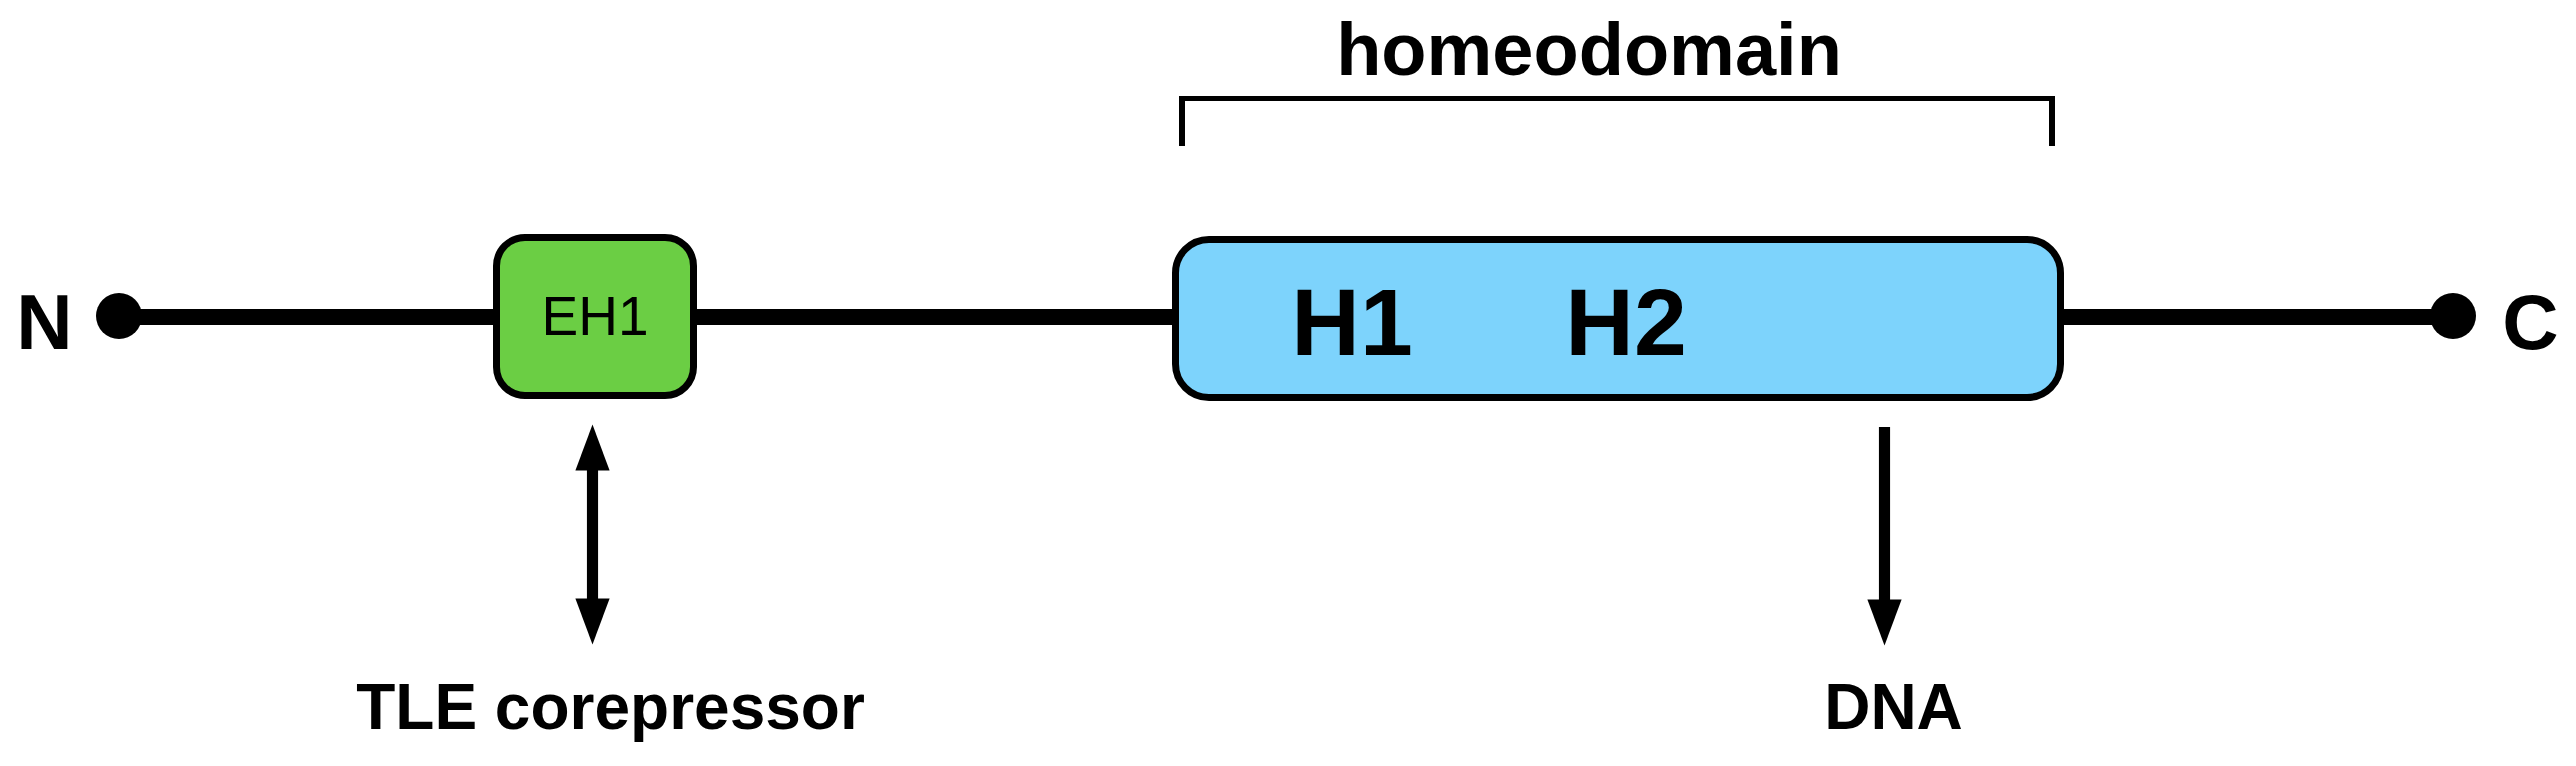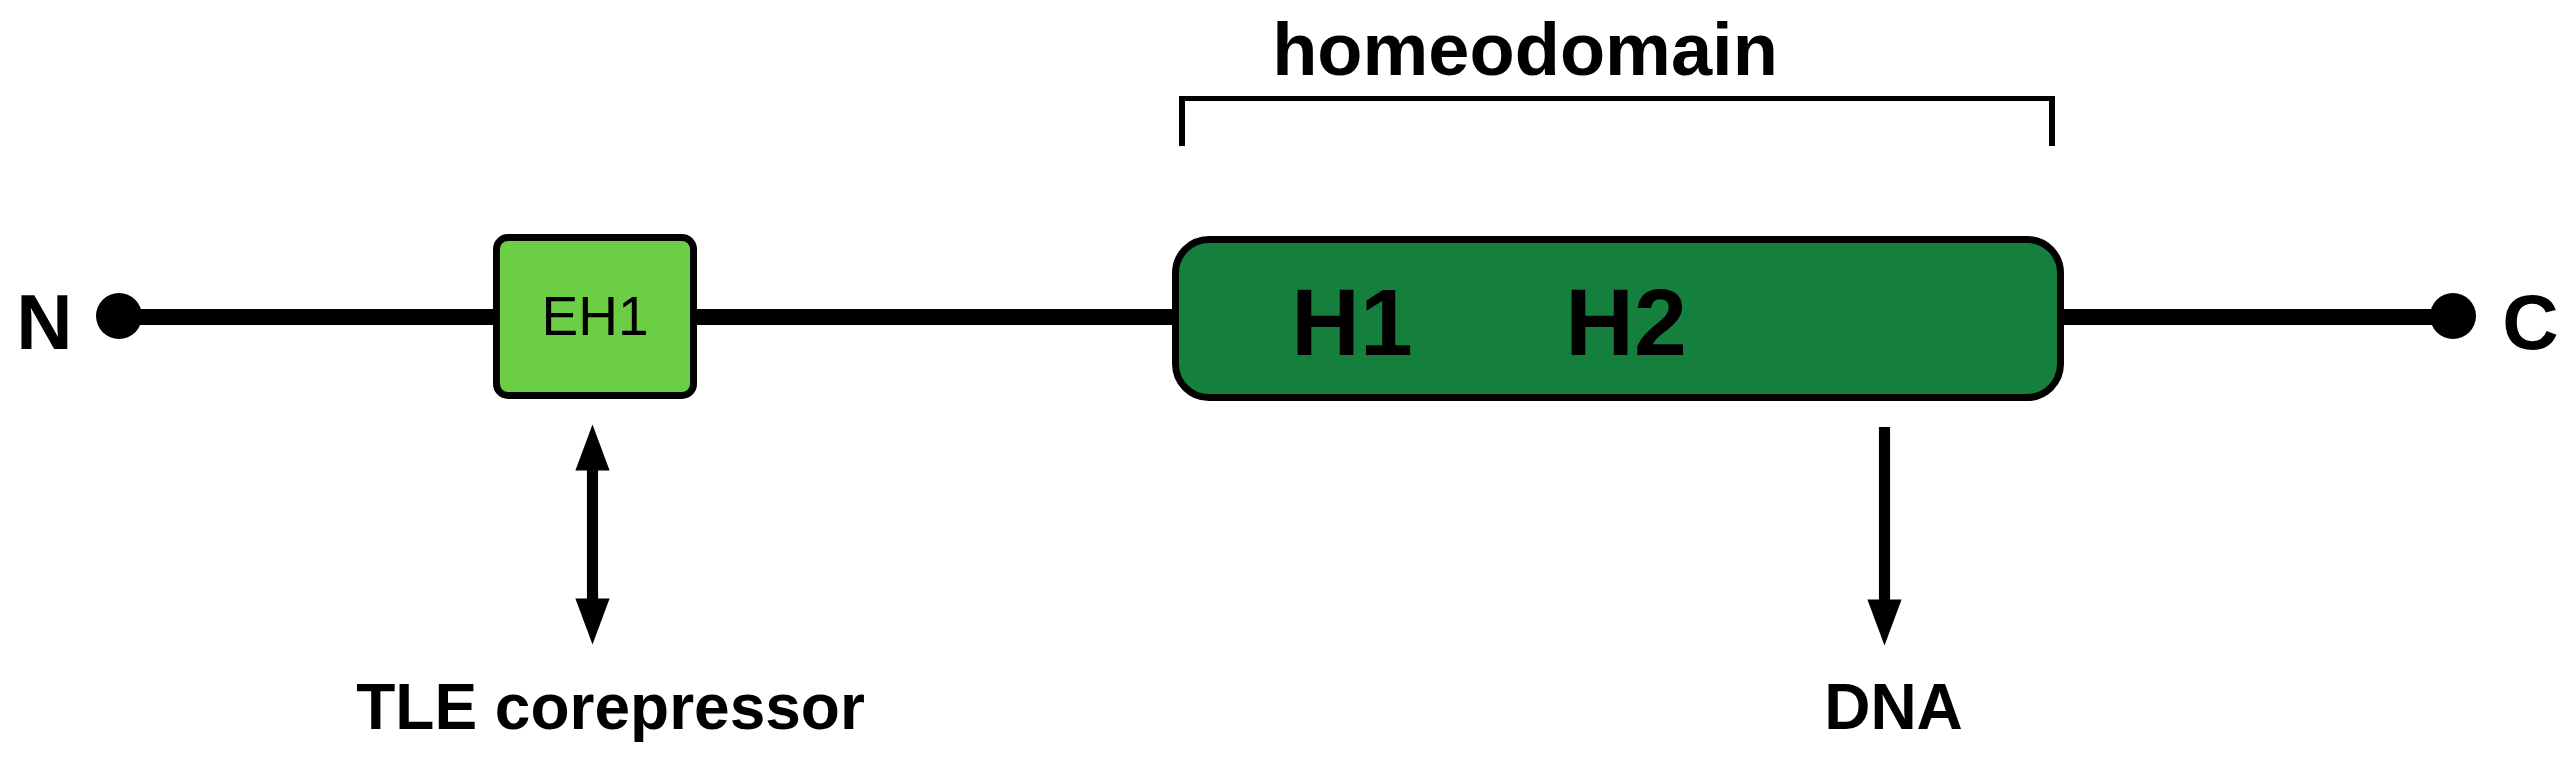--- a/index.html
+++ b/index.html
@@ -41,21 +41,21 @@
   #n-label { left: 0px;    top: 283px; width: 89px; }
   #c-label { left: 2485px; top: 283px; width: 91px; }
 
   
   #eh1-box {
     left: 493px; top: 234px;
     width: 204px; height: 165px;
     box-sizing: border-box;
     background: #6BCE44;
     border: 7.4px solid #000000;
-    border-radius: 15px;
+    border-radius: 32px;
     display: flex;
     align-items: center;
     justify-content: center;
   }
   #eh1-label {
     font-size: 55px;
     font-weight: 400;
     color: #000000;
     line-height: 1;
   }
@@ -82,21 +82,21 @@
   #helix-2 { left: 447px; text-align: center; }
   #helix-3 { left: 705px; }
 
   
   .bracket-bar  { left: 1179px; top: 96px; width: 875px; height: 5.2px; background: #000000; }
   .bracket-tick { top: 96px; width: 6px; height: 50px; background: #000000; }
   #bracket-tick-left  { left: 1179px; }
   #bracket-tick-right { left: 2049px; }
 
   #homeodomain-title {
-    left: 1154px; top: 13.4px;
+    left: 1218px; top: 13.4px;
     width: 742px;
     text-align: center;
     font-size: 74px;
     font-weight: 700;
     color: #000000;
     line-height: 1;
   }
 
   
   #double-arrow { left: 570px;  top: 423px; }
@@ -125,21 +125,21 @@
 
   <div id="eh1-box" class="abs" style="background-color: rgb(107, 206, 68);">
     <span id="eh1-label">EH1</span>
   </div>
 
   <div class="abs bracket-bar"></div>
   <div id="bracket-tick-left" class="abs bracket-tick"></div>
   <div id="bracket-tick-right" class="abs bracket-tick"></div>
   <div id="homeodomain-title" class="abs">homeodomain</div>
 
-  <div id="homeodomain-box" class="abs" style="background-color: #15803d;">
+  <div id="homeodomain-box" class="abs" style="background-color: #7dd3fc;">
     <span id="helix-1" class="helix-label">H1</span>
     <span id="helix-2" class="helix-label">H2</span>
   </div>
 
   <svg id="double-arrow" class="abs" width="45" height="223" viewBox="0 0 60 300">
     <rect x="22.5" y="50" width="15" height="200" fill="#000000"></rect>
     <polygon points="30,2 53,64 7,64" fill="#000000"></polygon>
     <polygon points="30,298 53,236 7,236" fill="#000000"></polygon>
   </svg>
 

